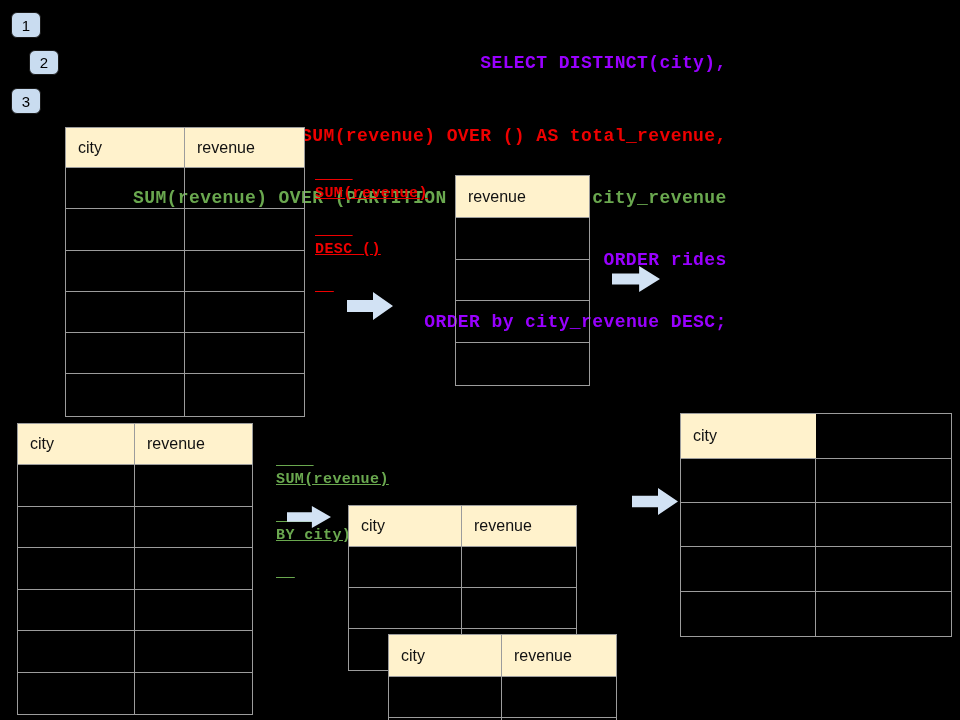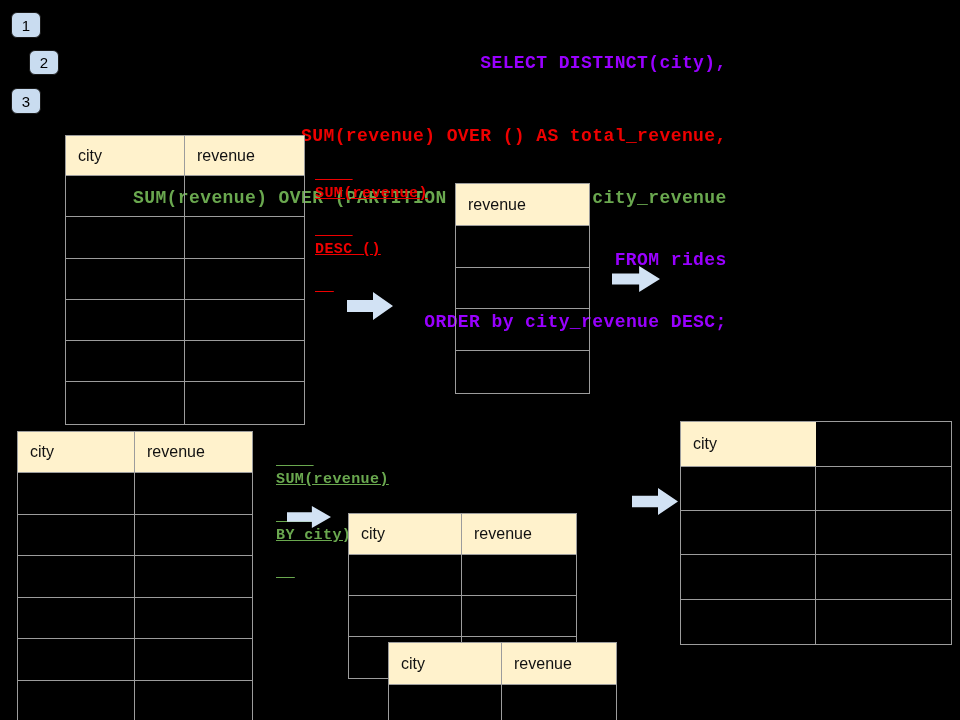--- a/index.html
+++ b/index.html
@@ -34,21 +34,21 @@
   .badge{
     position:absolute;width:30px;border:1.5px solid #1a1a1a;border-radius:6px;
     background:var(--badge-blue,#C9DCF0);color:#000;
     display:flex;align-items:center;justify-content:center;
     font-size:15px;font-family:"Liberation Sans",sans-serif;
   }
   #badge-1{left:11px;top:12px;height:26px;}
   #badge-2{left:29px;top:50px;height:25px;}
   #badge-3{left:11px;top:88px;height:26px;}
   
-  .tbl{position:absolute;border:1px solid var(--table-border,#9C9C9C);background:transparent;margin-top:8px;}
+  .tbl{position:absolute;border:1px solid var(--table-border,#9C9C9C);background:transparent;}
   .trow{display:flex;width:100%;}
   .trow:not(:last-child){border-bottom:1px solid var(--table-border,#9C9C9C);}
   .thead{border-bottom:1px solid #8a8a8a;}
   .tcell{height:100%;}
   .tcell:not(:last-child){border-right:1px solid var(--table-border,#9C9C9C);}
   .hcell{
     background:var(--cream,#FFF2CC);color:var(--header-text,#111);
     display:flex;align-items:center;padding-left:12px;
     font-size:16px;font-family:"Liberation Sans",sans-serif;
   }
@@ -72,21 +72,21 @@
 <div id="stage">
 
   <div id="badge-1" class="badge">1</div>
   <div id="badge-2" class="badge">2</div>
   <div id="badge-3" class="badge">3</div>
 
   <div class="code main-code">
     <span class="ln c-purple">SELECT DISTINCT(city),</span>
     <span class="ln c-red ind-sum">SUM(revenue) OVER () AS total_revenue,</span>
     <span class="ln c-green ind-sum">SUM(revenue) OVER (PARTITION BY city) as city_revenue</span>
-    <span class="ln c-purple ind-kw">FROM rides</span>
+    <span class="ln c-purple ind-kw">ORDER rides</span>
     <span class="ln c-purple ind-kw">ORDER by city_revenue DESC;</span>
   </div>
 
 
   <div class="code ann ann-total c-red">
     <span class="ln">SUM(revenue)</span>
     <span class="ln">DESC ()</span>
   </div>
 
   <div class="code ann ann-partition c-green">

